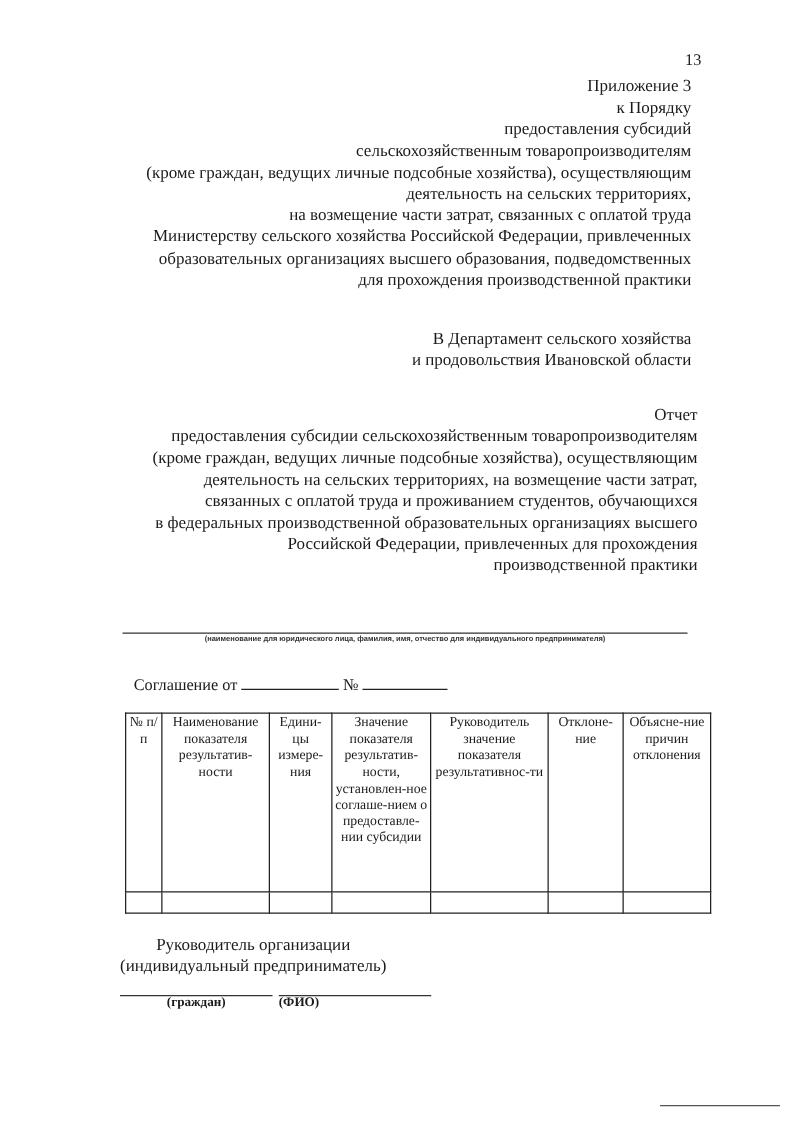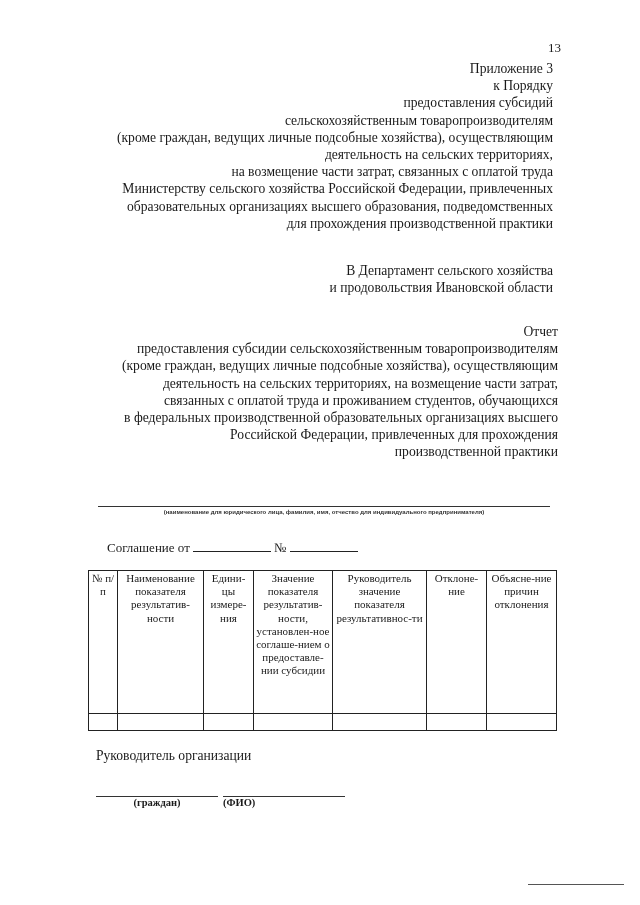--- a/index.html
+++ b/index.html
@@ -34,21 +34,21 @@
   .agreement {
     position: absolute; top: 539px; left: 96px; font-size: 13px;
     white-space: nowrap;
     margin-left: 11px;
   }
   .agreement .blank {
     display: inline-block; border-bottom: 1px solid #222; height: 12px;
     vertical-align: baseline;
   }
   table.report-table {
-    position: absolute; top: 570px; left: 88px;
+    position: absolute; top: 570px; left: 100px;
     border-collapse: collapse; font-size: 11px; line-height: 13.2px;
     table-layout: fixed; width: 468px;
   }
   table.report-table th, table.report-table td {
     border: 1px solid #222; padding: 1px 2px; vertical-align: top;
     text-align: center; font-weight: normal;
   }
   table.report-table tr.header-row th { height: 140px; }
   table.report-table tr.empty-row td { height: 14px; }
   .signature-block {
@@ -132,19 +132,20 @@
     <td></td>
     <td></td>
     <td></td>
     <td></td>
   </tr>
 </tbody>
   </table>
 
 <div class="signature-block">
   <span class="line">Руководитель организации</span>
+  <span class="line">(индивидуальный предприниматель)</span>
 </div>
 <div class="sig-line-1"></div>
 <div class="sig-line-2"></div>
 <div class="sig-cap-1">(граждан)</div>
 <div class="sig-cap-2">(ФИО)</div>
 
 <div class="footer-line"></div>
 
 </body></html>

